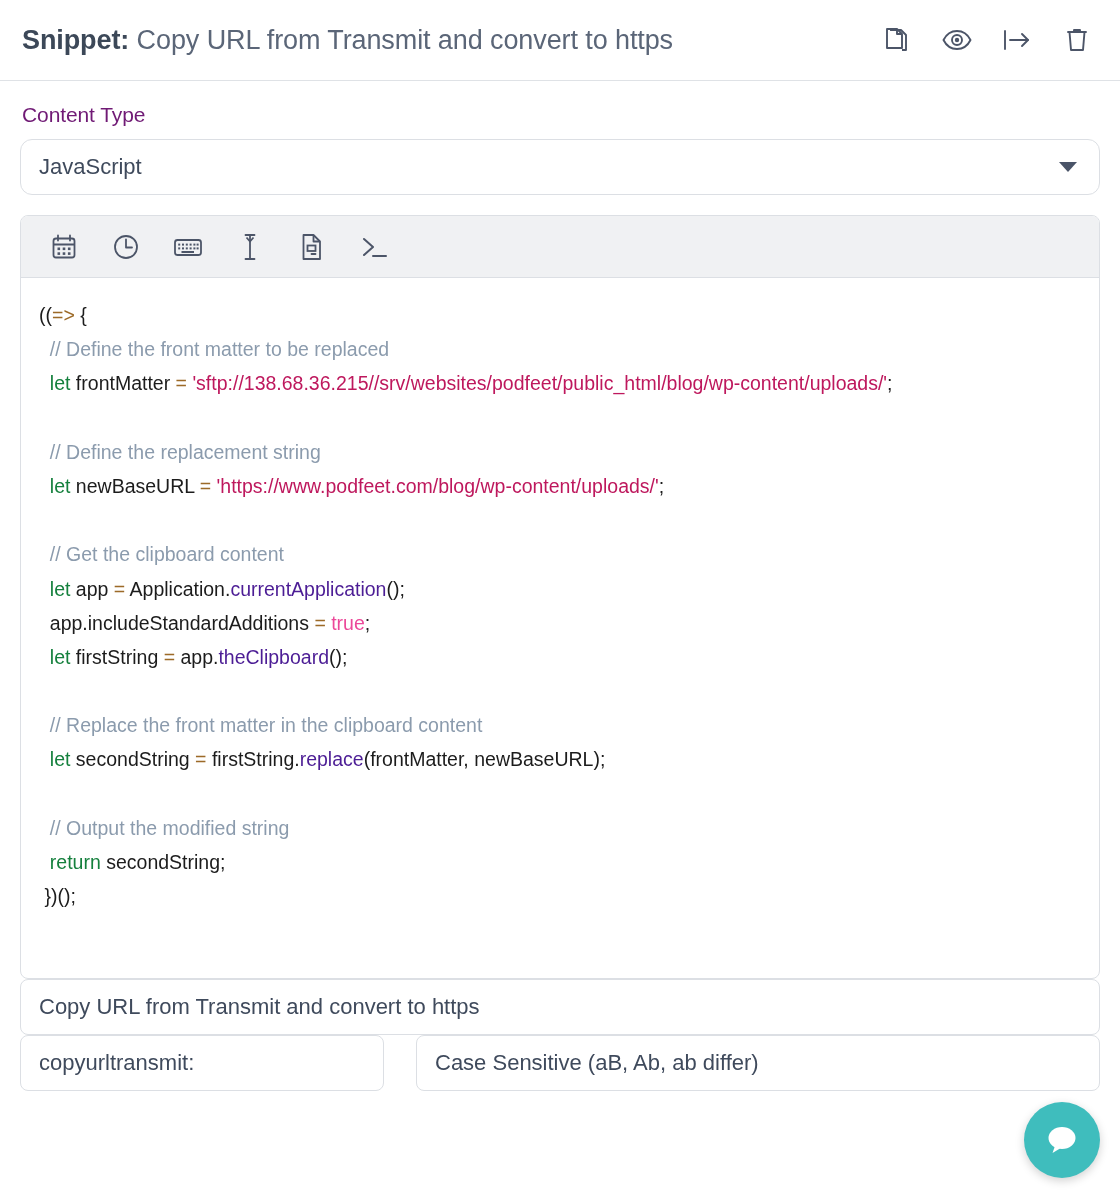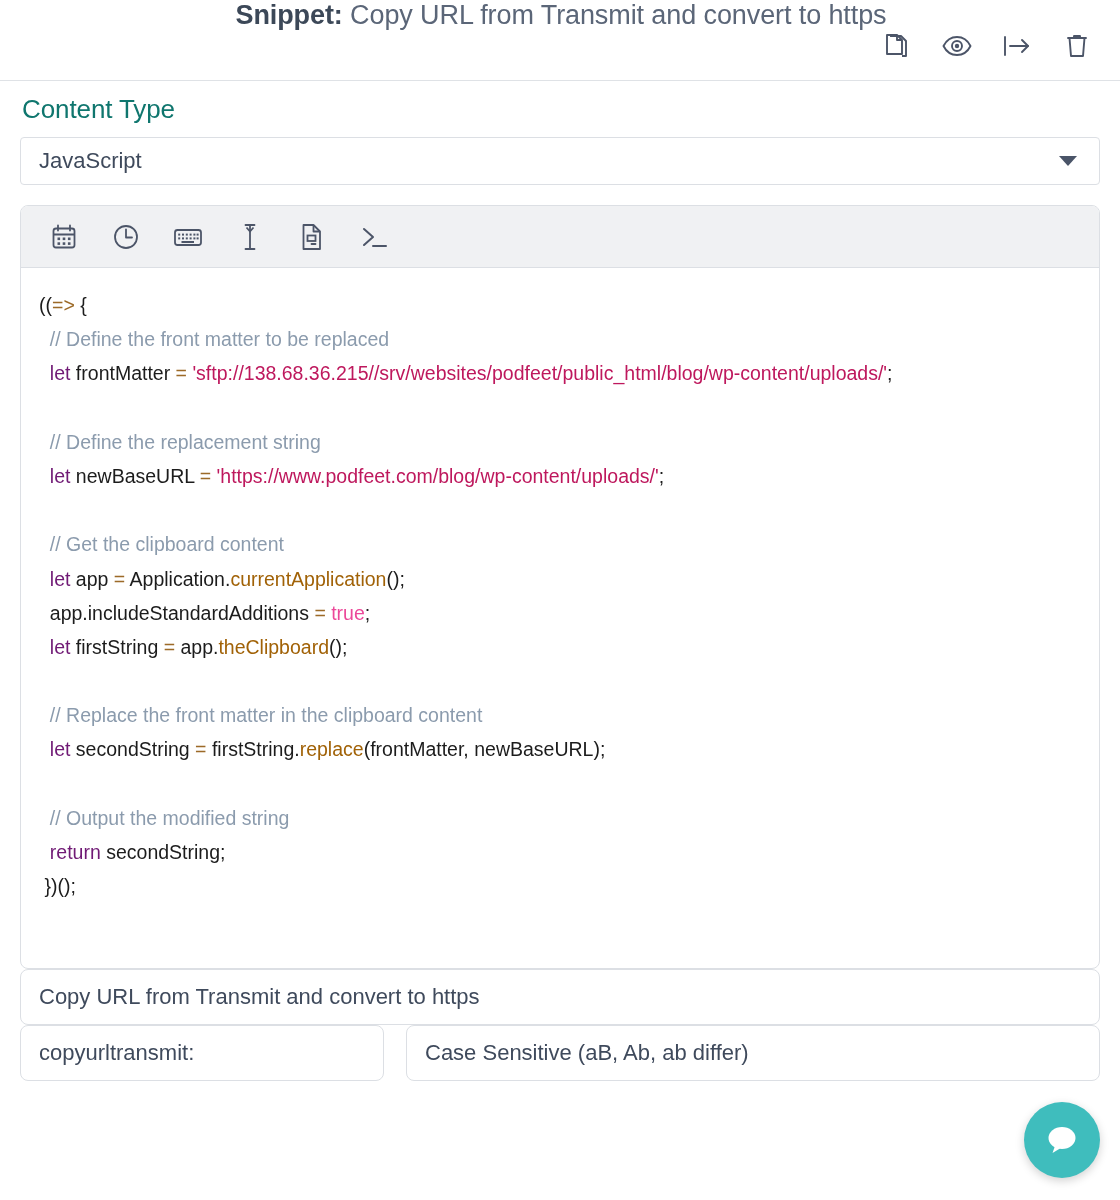--- a/index.html
+++ b/index.html
@@ -11,21 +11,20 @@
     overflow: hidden;
   }
 
   
   .header {
     height: 81px;
     border-bottom: 1px solid #dfe2e6;
     display: flex;
     align-items: center;
     padding: 0 20px 0 22px;
-    flex-direction: column;
   }
   .header-title {
     font-size: 27px;
     color: #5b6678;
     white-space: nowrap;
     letter-spacing: -0.1px;
   }
   .header-title .strong {
     font-weight: bold;
     color: #3c4858;
@@ -42,31 +41,31 @@
     display: flex; align-items: center; justify-content: center;
     cursor: pointer;
     color: #4c5568;
   }
   .hicon svg { display:block; }
 
   
   .body { padding: 0 20px; }
 
   .field-label {
-    font-size: 26px;
-    color: #0f766e;
-    margin: 13px 0 9px 2px;
+    font-size: 21px;
+    color: #701a75;
+    margin: 22px 0 9px 2px;
     letter-spacing: -0.1px;
   }
 
   .select-box {
     position: relative;
-    height: 48px;
+    height: 56px;
     border: 1px solid #dcdfe4;
-    border-radius: 4px;
+    border-radius: 12px;
     background: #fff;
     display: flex;
     align-items: center;
     padding: 0 18px;
     cursor: pointer;
     margin-top: 12px;
   }
   .select-value {
     font-size: 22px;
     color: #3f4a5c;
@@ -110,41 +109,41 @@
   .code {
     padding: 20px 18px 26px 18px;
     font-family: "Liberation Sans", sans-serif;
     font-size: 19.5px;
     line-height: 34.2px;
     color: #1c1c1c;
     white-space: pre;
     min-height: 700px;
   }
   .code .ln { display: block; height: 34.2px; }
-  .kw   { color: #701a75; }
+  .kw   { color: #15803d; }
   .op   { color: #9c6a28; }
   .str  { color: #be185d; }
   .cmt  { color: #8b9bad; margin-top: 11px; }
-  .mth  { color: #a16207; }
+  .mth  { color: #4c1d95; }
   .bool { color: #ec4899; }
 
   
   .text-input {
     height: 56px;
     border: 1px solid #dcdfe4;
     border-radius: 8px;
     background: #fff;
     display: flex;
     align-items: center;
     padding: 0 18px;
     font-size: 22px;
     color: #3f4a5c;
     cursor: text;
   }
-  .row { display: flex; gap: 22px; }
+  .row { display: flex; gap: 32px; }
   .abbrev-input { width: 364px; flex: 0 0 364px; }
   .case-input { flex: 1 1 auto; text-align: right; }
 
   
   .chat-fab {
     position: absolute;
     right: 20px;
     bottom: 22px;
     width: 76px; height: 76px;
     border-radius: 50%;

